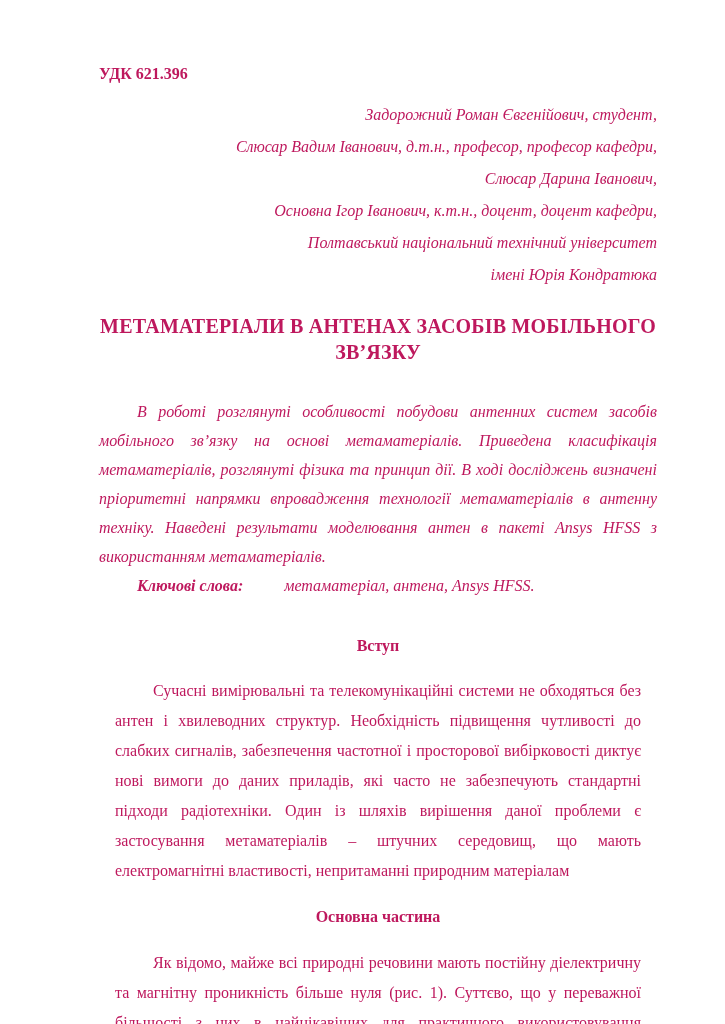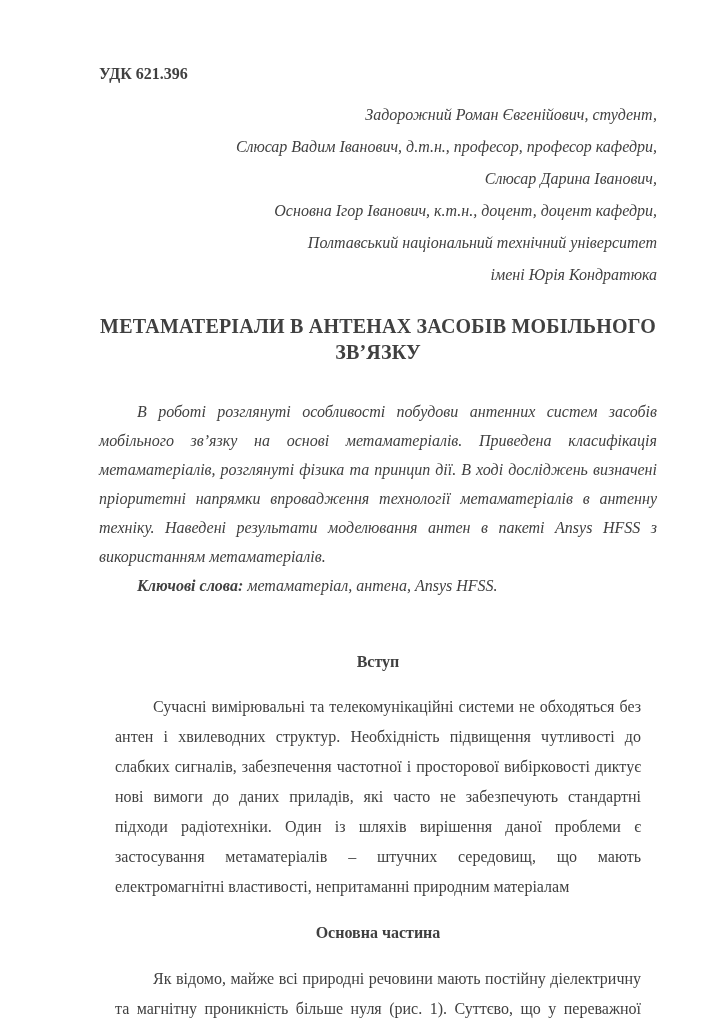--- a/index.html
+++ b/index.html
@@ -5,21 +5,21 @@
   html, body {
     margin: 0;
     padding: 0;
     background: #ffffff;
   }
   .page {
     position: relative;
     width: 725px;
     height: 1024px;
     background: #ffffff;
-    color: #404040;
+    color: #be185d;
     font-family: "Liberation Serif", "DejaVu Serif", serif;
     font-size: 16px;
     box-sizing: border-box;
     padding: 64px 68px 30px 99px;
     overflow: hidden;
   }
   .udc {
     font-weight: bold;
     margin: 0 0 14px 0;
     line-height: 1.3;
@@ -53,30 +53,31 @@
     line-height: 1.82;
     margin: 0;
   }
   .kw-label {
     font-weight: bold;
     font-style: italic;
     text-align: center;
   }
   .kw-text {
     font-style: italic;
+    margin-left: 37px;
   }
   .section-heading {
     font-weight: bold;
     text-align: center;
     font-size: 16px;
     line-height: 1.87;
     margin: 0;
   }
   .gap-top {
-    margin-top: 46px;
+    margin-top: 30px;
   }
   .body-par {
     text-align: justify;
     text-indent: 38px;
     line-height: 1.87;
     margin: 16px;
   }
 </style>
 </head>
 <body>

